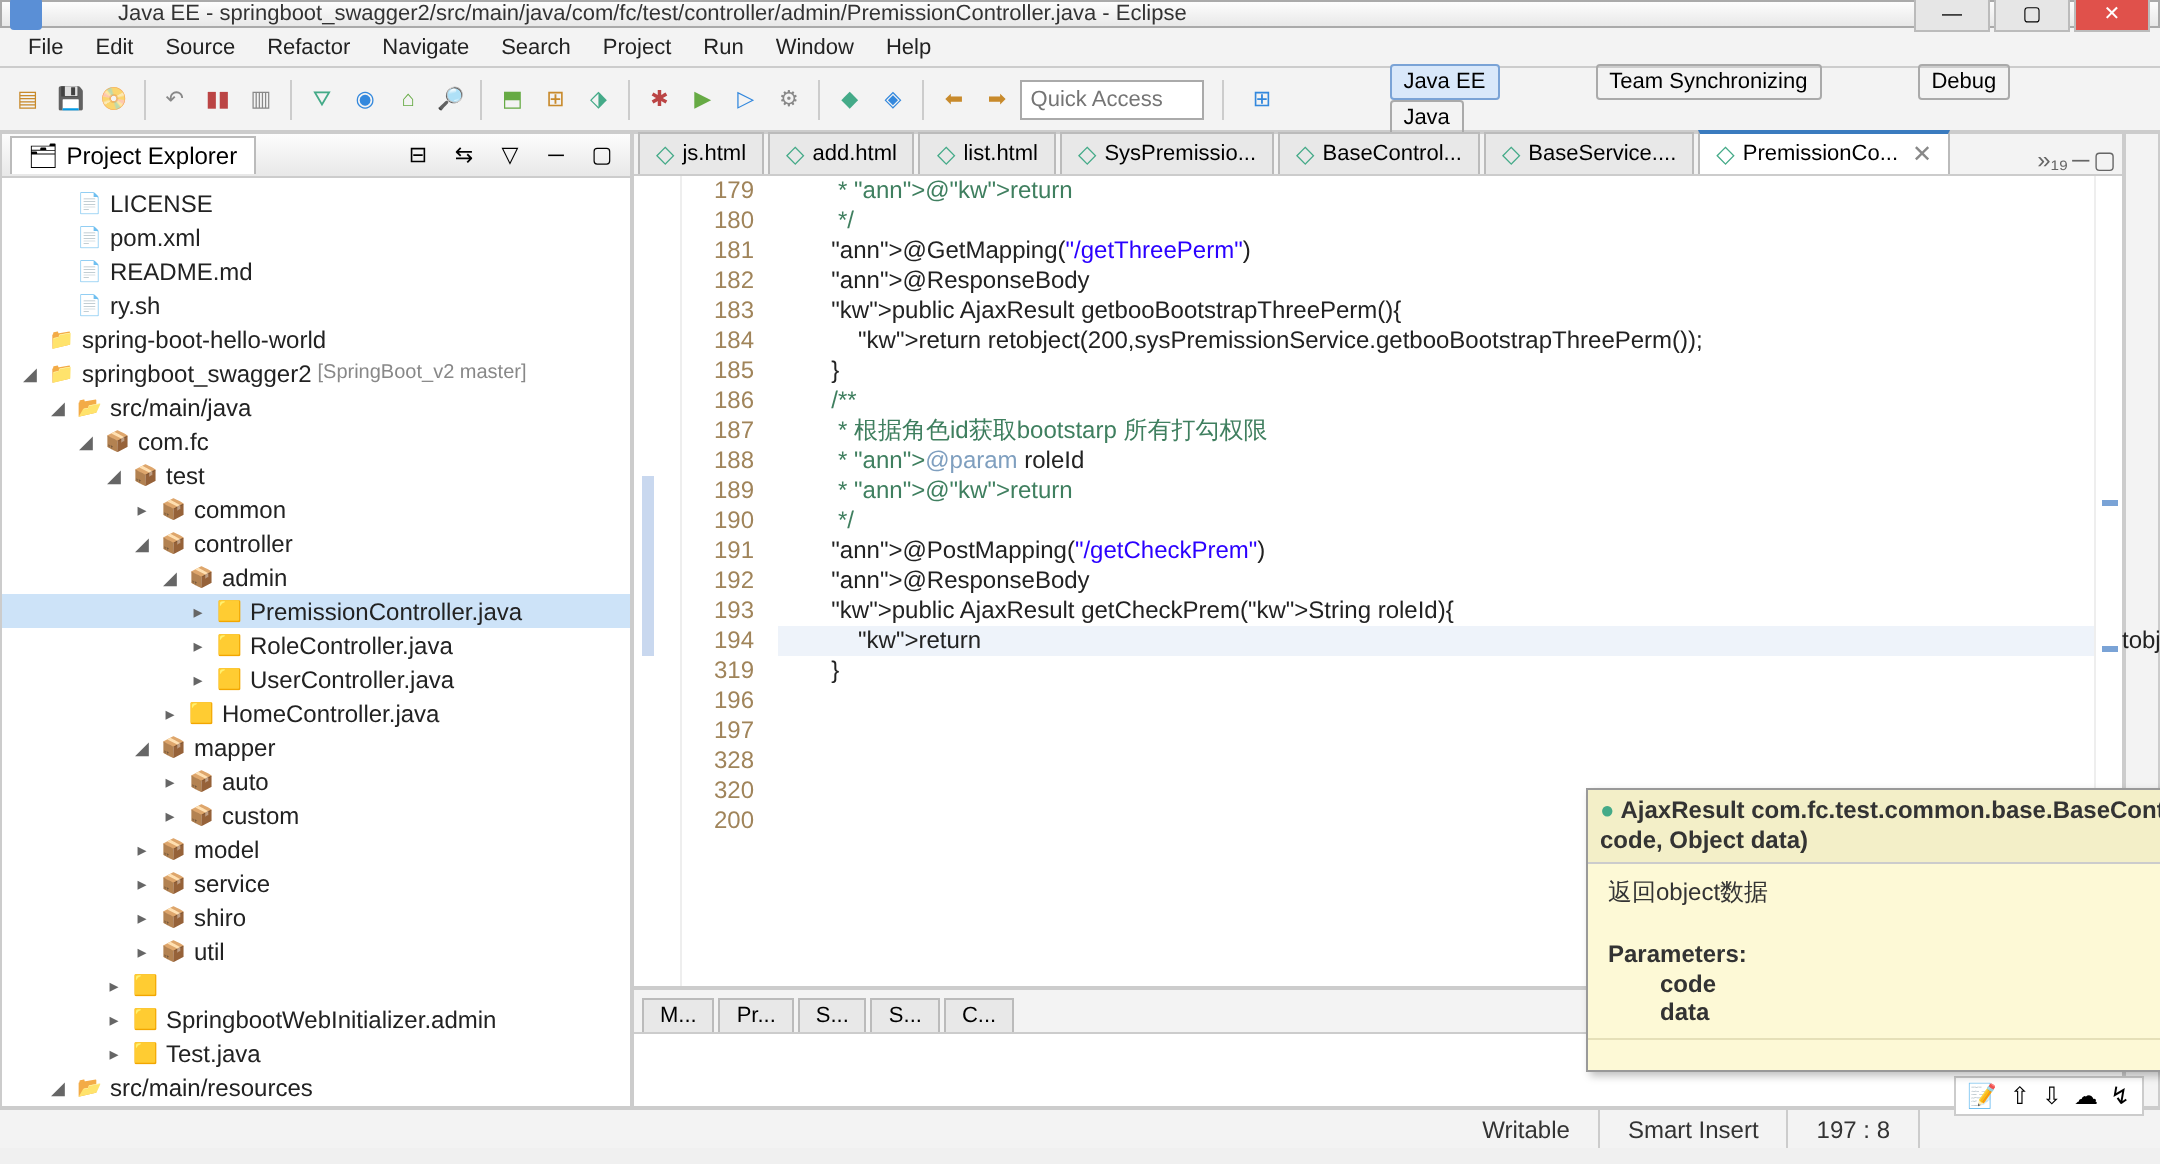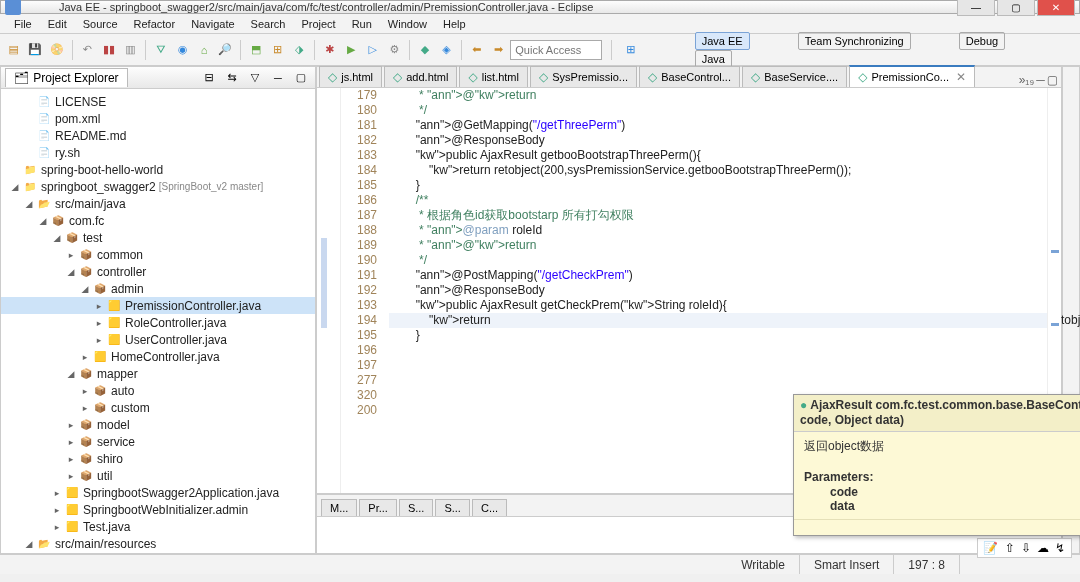--- a/index.html
+++ b/index.html
@@ -255,21 +255,20 @@
           <span>shiro</span>
         </div>
         <div style="padding-left: 64px;">
           <span class="tw">▸</span>
           <span class="ico pkg">📦</span>
           <span>util</span>
         </div>
         <div style="padding-left: 50px;">
           <span class="tw">▸</span>
           <span class="ico file">🟨</span>
-          <span>SpringbootSwagger2Application.java</span>
         </div>
         <div style="padding-left: 50px;">
           <span class="tw">▸</span>
           <span class="ico file">🟨</span>
           <span>SpringbootWebInitializer.admin</span>
         </div>
         <div style="padding-left: 50px;">
           <span class="tw">▸</span>
           <span class="ico file">🟨</span>
           <span>Test.java</span>
@@ -333,24 +332,24 @@
           <div>185</div>
           <div>186</div>
           <div>187</div>
           <div>188</div>
           <div>189</div>
           <div>190</div>
           <div>191</div>
           <div>192</div>
           <div>193</div>
           <div>194</div>
-          <div>195</div>
+          <div>319</div>
           <div>196</div>
           <div>197</div>
-          <div>277</div>
+          <div>328</div>
           <div>320</div>
           <div>200</div>
         </div>
       <div class="code" id="code"><div>         <span class="cm">* <span class="&lt;span">"ann"</span>&gt;@<span class="&lt;span">"kw"</span>&gt;return</span></div><div>         <span class="cm">*/</span></div><div>        <span class="&lt;span">"ann"</span>&gt;@GetMapping(<span class="str">"/getThreePerm"</span>)</div><div>        <span class="&lt;span">"ann"</span>&gt;@ResponseBody</div><div>        <span class="&lt;span">"kw"</span>&gt;public AjaxResult getbooBootstrapThreePerm(){</div><div></div><div>            <span class="&lt;span">"kw"</span>&gt;return retobject(200,sysPremissionService.getbooBootstrapThreePerm());</div><div>        }</div><div></div><div>        <span class="cm">/**</span></div><div>         <span class="cm">* 根据角色id获取bootstarp 所有打勾权限</span></div><div>         <span class="cm">* <span class="&lt;span">"ann"</span>&gt;<span class="tag">@param</span></span> roleId</div><div>         <span class="cm">* <span class="&lt;span">"ann"</span>&gt;@<span class="&lt;span">"kw"</span>&gt;return</span></div><div>         <span class="cm">*/</span></div><div>        <span class="&lt;span">"ann"</span>&gt;@PostMapping(<span class="str">"/getCheckPrem"</span>)</div><div>        <span class="&lt;span">"ann"</span>&gt;@ResponseBody</div><div>        <span class="&lt;span">"kw"</span>&gt;public AjaxResult getCheckPrem(<span class="&lt;span">"kw"</span>&gt;String roleId){</div><div></div><div><span class="hl">            <span class="&lt;span">"kw"</span>&gt;return</span> retobject(200,sysPremissionService.getCheckPrem(roleId));</div><div>        }</div><div></div><div></div></div>
       <div class="ruler">
         <div class="m" style="top:40%"></div>
           <div class="m" style="top:58%"></div>
       </div>
 
       <div class="tooltip">

